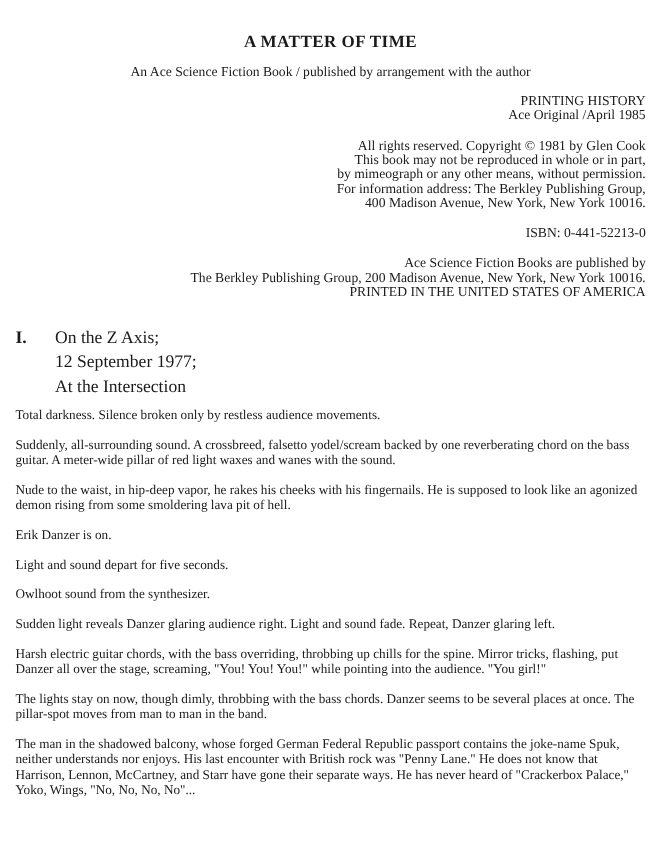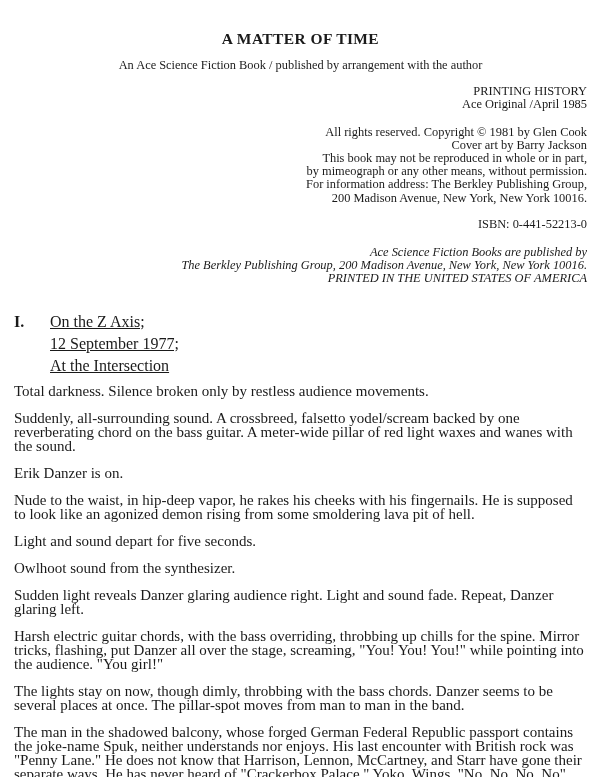--- a/index.html
+++ b/index.html
@@ -32,43 +32,42 @@
     line-height: 18px;
     letter-spacing: 0.4px;
     margin: 0 0 11px 0;
   }
   .front-line { margin: 0; }
   .imprint { margin: 0 0 13px 0; }
   .block { margin: 0 0 13px 0; text-align: right; }
   .block-printing { margin-bottom: 14px; }
   .block-copyright { margin-bottom: 13px; }
   .block-isbn { margin-bottom: 15px; }
-  .block-publisher { margin-bottom: 0; font-style: italic; }
+  .block-publisher { margin-bottom: 0; }
   
   .chapter-head {
     display: flex;
     align-items: flex-start;
     margin: 25px 0 7px 0;
   }
   .chapter-number {
     font-size: 16px;
     font-weight: bold;
     line-height: 22px;
     width: 36px;
     flex: 0 0 36px;
   }
   .chapter-lines {
     font-size: 16px;
     line-height: 22px;
-    text-decoration: underline;
   }
   .chapter-line { margin: 0; }
   
   .body-text {
-    font-size: 15px;
+    font-size: 12px;
     line-height: 14px;
   }
   .body-text p {
     margin: 0 0 13px 0;
   }
 </style>
 </head>
 <body>
 
 <div class="page">
@@ -78,25 +77,24 @@
 
     <div class="front-line imprint">An Ace Science Fiction Book / published by arrangement with the author</div>
 
     <div class="block block-printing">
       <div class="front-line">PRINTING HISTORY</div>
       <div class="front-line">Ace Original /April 1985</div>
     </div>
 
     <div class="block block-copyright">
       <div class="front-line">All rights reserved. Copyright © 1981 by Glen Cook</div>
-      <div class="front-line">Cover art by Barry Jackson</div>
       <div class="front-line">This book may not be reproduced in whole or in part,</div>
       <div class="front-line">by mimeograph or any other means, without permission.</div>
       <div class="front-line">For information address: The Berkley Publishing Group,</div>
-      <div class="front-line">200 Madison Avenue, New York, New York 10016.</div>
+      <div class="front-line">400 Madison Avenue, New York, New York 10016.</div>
     </div>
 
     <div class="block block-isbn">ISBN: 0-441-52213-0</div>
 
     <div class="block block-publisher">
       <div class="front-line">Ace Science Fiction Books are published by</div>
       <div class="front-line">The Berkley Publishing Group, 200 Madison Avenue, New York, New York 10016.</div>
       <div class="front-line">PRINTED IN THE UNITED STATES OF AMERICA</div>
     </div>
   </div>
@@ -106,22 +104,22 @@
     <div class="chapter-lines">
       <div class="chapter-line">On the Z Axis;</div>
       <div class="chapter-line">12 September 1977;</div>
       <div class="chapter-line">At the Intersection</div>
     </div>
   </div>
 
   <div class="body-text">
     <p>Total darkness. Silence broken only by restless audience movements.</p>
     <p>Suddenly, all-surrounding sound. A crossbreed, falsetto yodel/scream backed by one reverberating chord on the bass guitar. A meter-wide pillar of red light waxes and wanes with the sound.</p>
+    <p>Nude to the waist, in hip-deep vapor, he rakes his cheeks with his fingernails. He is supposed to look like an agonized demon rising from some smoldering lava pit of hell.</p>
     <p>Erik Danzer is on.</p>
-    <p>Nude to the waist, in hip-deep vapor, he rakes his cheeks with his fingernails. He is supposed to look like an agonized demon rising from some smoldering lava pit of hell.</p>
     <p>Light and sound depart for five seconds.</p>
     <p>Owlhoot sound from the synthesizer.</p>
     <p>Sudden light reveals Danzer glaring audience right. Light and sound fade. Repeat, Danzer glaring left.</p>
     <p>Harsh electric guitar chords, with the bass overriding, throbbing up chills for the spine. Mirror tricks, flashing, put Danzer all over the stage, screaming, "You! You! You!" while pointing into the audience. "You girl!"</p>
     <p>The lights stay on now, though dimly, throbbing with the bass chords. Danzer seems to be several places at once. The pillar-spot moves from man to man in the band.</p>
     <p>The man in the shadowed balcony, whose forged German Federal Republic passport contains the joke-name Spuk, neither understands nor enjoys. His last encounter with British rock was "Penny Lane." He does not know that Harrison, Lennon, McCartney, and Starr have gone their separate ways. He has never heard of "Crackerbox Palace," Yoko, Wings, "No, No, No, No"...</p>
   </div>
 
 </div>
 

